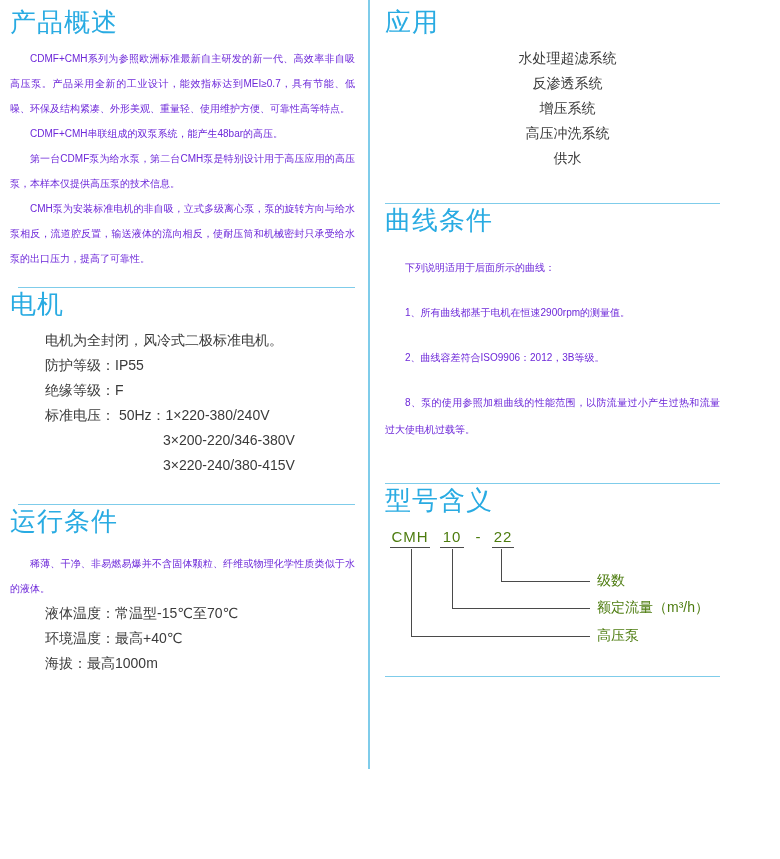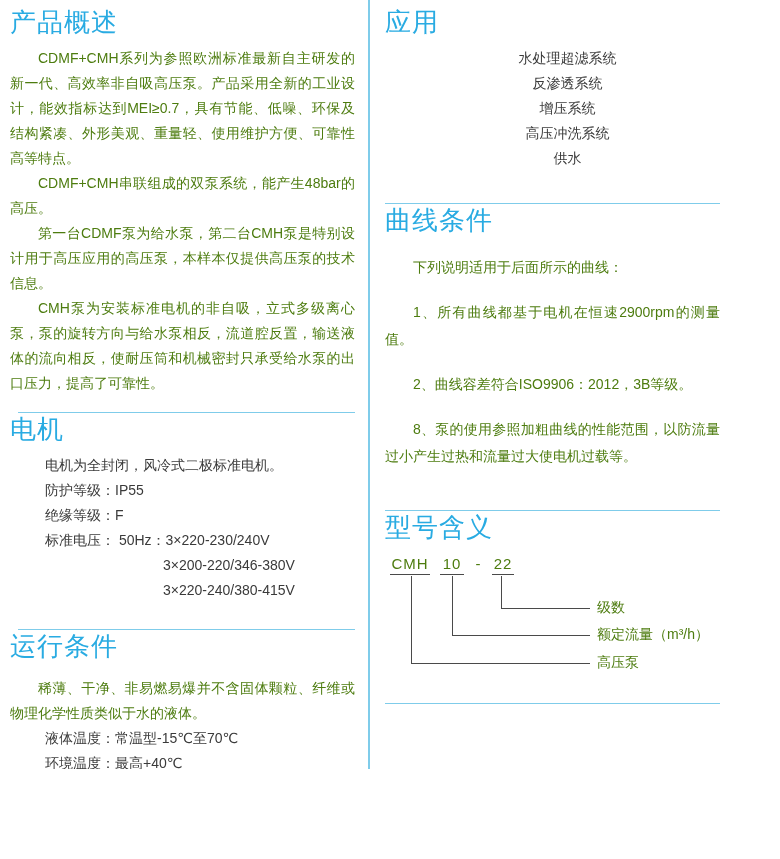--- a/index.html
+++ b/index.html
@@ -16,23 +16,23 @@
   .col-right{left:385px;width:335px;padding-top:6px;}
   .vline{position:absolute;left:368px;top:0;width:2px;height:859px;background:#7fccea;}
   .h{
     margin:0;
     font-size:26px;line-height:32px;
     font-weight:400;letter-spacing:1px;
     color:#29abe2;
   }
   .para{
     margin:0;
-    font-size:14px;line-height:25px;
+    font-size:10px;line-height:25px;
     text-align:justify;text-indent:2em;
-    color:#4d7c0f;
+    color:#6d28d9;
   }
   .line{font-size:14px;line-height:25px;color:#3a3a3a;}
   .ind1{padding-left:35px;}
   .ind2{padding-left:153px;}
   .ind3{padding-left:100px;}
   .indr{padding-left:30px;text-align:center;}
   .divider{
     border:none;margin:0;
     border-top:1px solid #7fccea;
     height:0;
@@ -88,21 +88,21 @@
       <p class="para">CMH泵为安装标准电机的非自吸，立式多级离心泵，泵的旋转方向与给水泵相反，流道腔反置，输送液体的流向相反，使耐压筒和机械密封只承受给水泵的出口压力，提高了可靠性。</p>
     </section>
 
     <hr class="divider">
 
     <section>
       <h1 class="h">电机</h1>
       <div class="line ind1 mt8">电机为全封闭，风冷式二极标准电机。</div>
       <div class="line ind1">防护等级：IP55</div>
       <div class="line ind1">绝缘等级：F</div>
-      <div class="line ind1">标准电压： 50Hz：3×220-230/240V</div>
+      <div class="line ind1">标准电压： 50Hz：1×220-380/240V</div>
       <div class="line ind2">3×200-220/346-380V</div>
       <div class="line ind2">3×220-240/380-415V</div>
     </section>
 
     <hr class="divider" style="margin-top:26px;">
 
     <section>
       <h1 class="h">运行条件</h1>
       <p class="para mt14">稀薄、干净、非易燃易爆并不含固体颗粒、纤维或物理化学性质类似于水的液体。</p>
       <div class="line ind1">液体温度：常温型-15℃至70℃</div>

